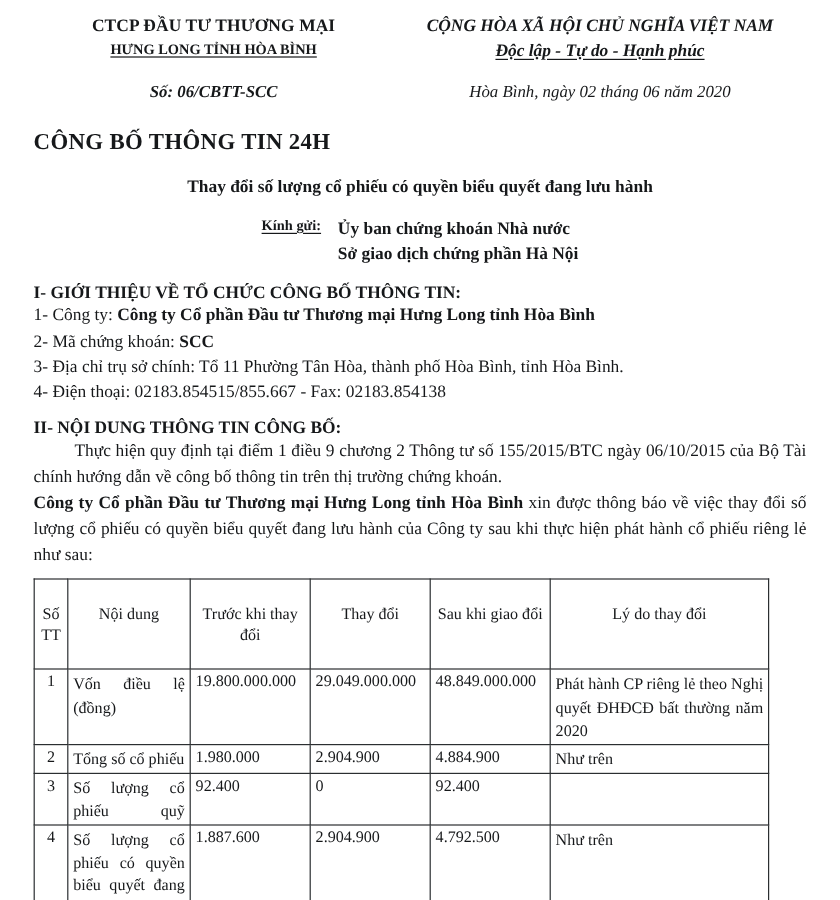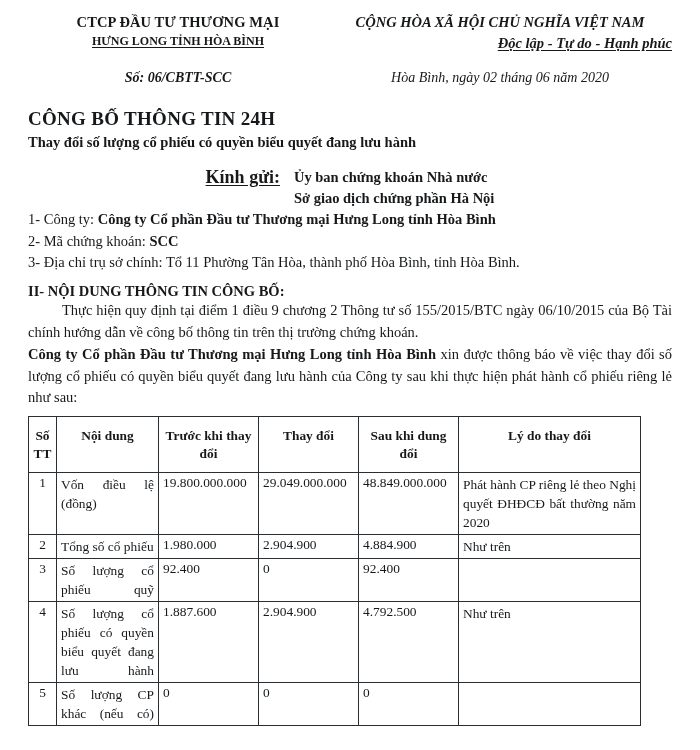--- a/index.html
+++ b/index.html
@@ -54,21 +54,20 @@
     font-size: 14.5px;
     font-weight: bold;
     line-height: 1.45;
   }
   .nation-l2 {
     font-size: 14.5px;
     font-weight: bold;
     line-height: 1.45;
     text-decoration: underline;
     text-underline-offset: 2px;
-    text-align: right;
   }
 
   
   .numline {
     display: flex;
     margin-top: 16px;
     justify-content: center;
   }
   .docnum {
     width: 300px;
@@ -86,33 +85,34 @@
 
   
   .title-main {
     text-align: left;
     font-size: 19px;
     font-weight: bold;
     margin-top: 22px;
     letter-spacing: .3px;
   }
   .title-sub {
-    font-size: 14.5px;
-    font-weight: bold;
-    margin-top: 4px;
+    text-align: center;
+    font-size: 14.5px;
+    font-weight: bold;
+    margin-top: 18px;
   }
 
   
   .recipients {
     margin-top: 16px;
     display: flex;
     justify-content: center;
   }
   .recip-label {
-    font-size: 18px;
+    font-size: 12px;
     font-weight: bold;
     text-decoration: underline;
     text-underline-offset: 2px;
     padding-right: 14px;
     white-space: nowrap;
   }
   .recip-list {
     font-size: 14.5px;
     font-weight: bold;
   }
@@ -150,23 +150,23 @@
   }
   table.disclosure th,
   table.disclosure td {
     border: 1px solid #2b2e31;
     font-size: 13.4px;
     padding: 2px 4px;
     vertical-align: top;
   }
   table.disclosure th {
     text-align: center;
-    font-weight: bold;
+    font-weight: normal;
     line-height: 1.3;
-    padding: 10px 3px;
+    padding: 20px 3px;
   }
   td.c-idx {
     text-align: center;
   }
   td.c-name {
     text-align: justify;
     text-align-last: justify;
     line-height: 1.42;
   }
   td.c-num {
@@ -211,32 +211,34 @@
   <div class="title-sub">Thay đổi số lượng cổ phiếu có quyền biểu quyết đang lưu hành</div>
 
   <div class="recipients">
     <div class="recip-label">Kính gửi:</div>
     <div class="recip-list">
       <div>Ủy ban chứng khoán Nhà nước</div>
       <div>Sở giao dịch chứng phần Hà Nội</div>
     </div>
   </div>
 
+  <div class="sec-head">I- GIỚI THIỆU VỀ TỔ CHỨC CÔNG BỐ THÔNG TIN:</div>
   <div class="line">
     <span>1- Công ty:</span>
     <b>Công ty Cổ phần Đầu tư Thương mại Hưng Long tỉnh Hòa Bình</b>
   </div>
   <div class="line">
     <span>2- Mã chứng khoán:</span>
     <b>SCC</b>
   </div>
   <div class="line">
     <span>3- Địa chỉ trụ sở chính:</span>
     <span>Tổ 11 Phường Tân Hòa, thành phố Hòa Bình, tỉnh Hòa Bình.</span>
   </div>
+  <div class="line">4- Điện thoại: 02183.854515/855.667 - Fax: 02183.854138</div>
 
   <div class="sec-head tight">II- NỘI DUNG THÔNG TIN CÔNG BỐ:</div>
   <div class="para">Thực hiện quy định tại điểm 1 điều 9 chương 2 Thông tư số 155/2015/BTC ngày 06/10/2015 của Bộ Tài chính hướng dẫn về công bố thông tin trên thị trường chứng khoán.</div>
   <div class="para noind">
     <b>Công ty Cổ phần Đầu tư Thương mại Hưng Long tỉnh Hòa Bình</b><span> xin được thông báo về việc thay đổi số lượng cổ phiếu có quyền biểu quyết đang lưu hành của Công ty sau khi thực hiện phát hành cổ phiếu riêng lẻ như sau:</span>
   </div>
 
   <table class="disclosure">
     <colgroup>
       <col style="width:28px">
@@ -245,21 +247,21 @@
       <col style="width:100px">
       <col style="width:100px">
       <col style="width:182px">
     </colgroup>
     <thead>
       <tr>
         <th>Số TT</th>
         <th>Nội dung</th>
         <th>Trước khi thay đổi</th>
         <th>Thay đổi</th>
-        <th>Sau khi dung đổi</th>
+        <th>Sau khi giao đổi</th>
         <th>Lý do thay đổi</th>
       </tr>
     </thead>
     <tbody>
       <tr class="rowtall-1">
         <td class="c-idx">1</td>
         <td class="c-name">Vốn điều lệ (đồng)</td>
         <td class="c-num">19.800.000.000</td>
         <td class="c-num">29.049.000.000</td>
         <td class="c-num">48.849.000.000</td>

